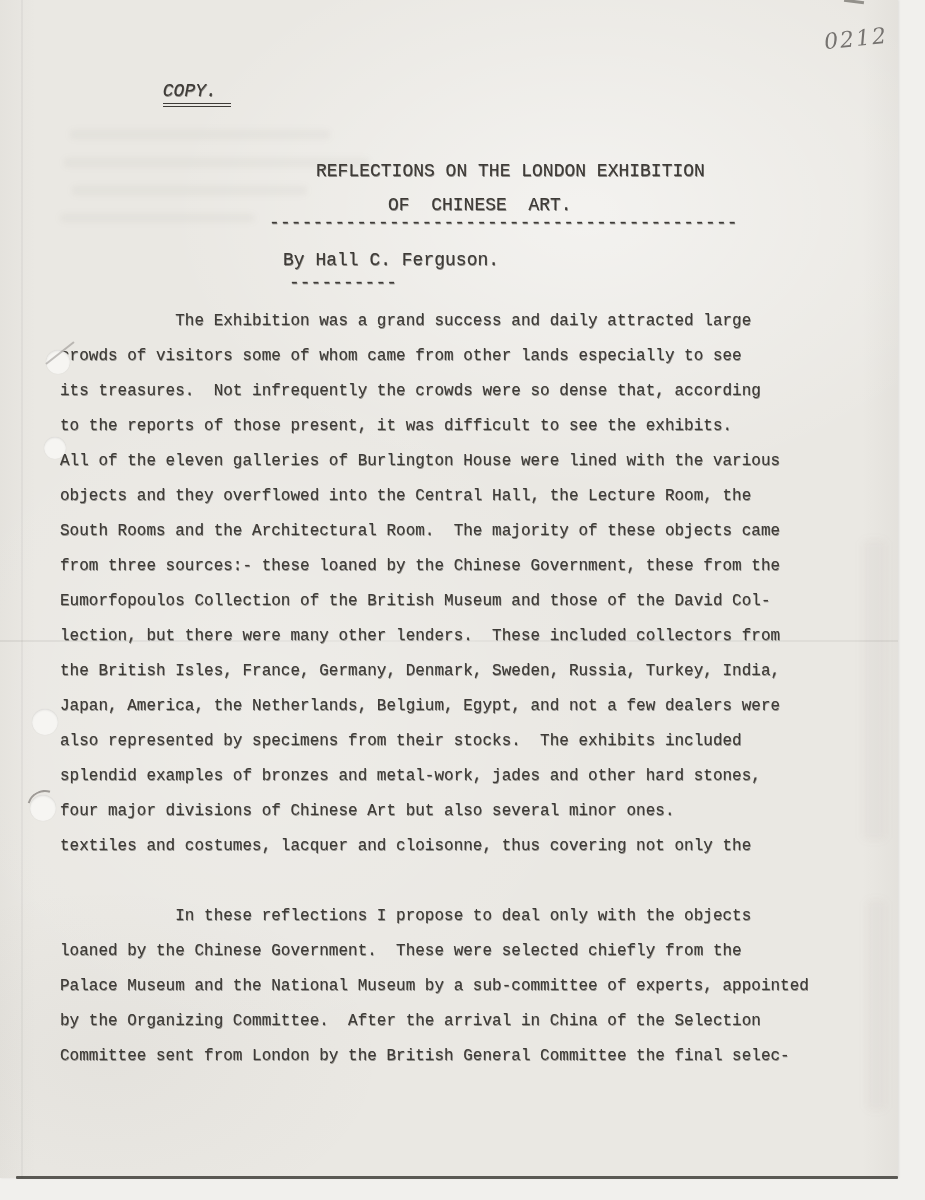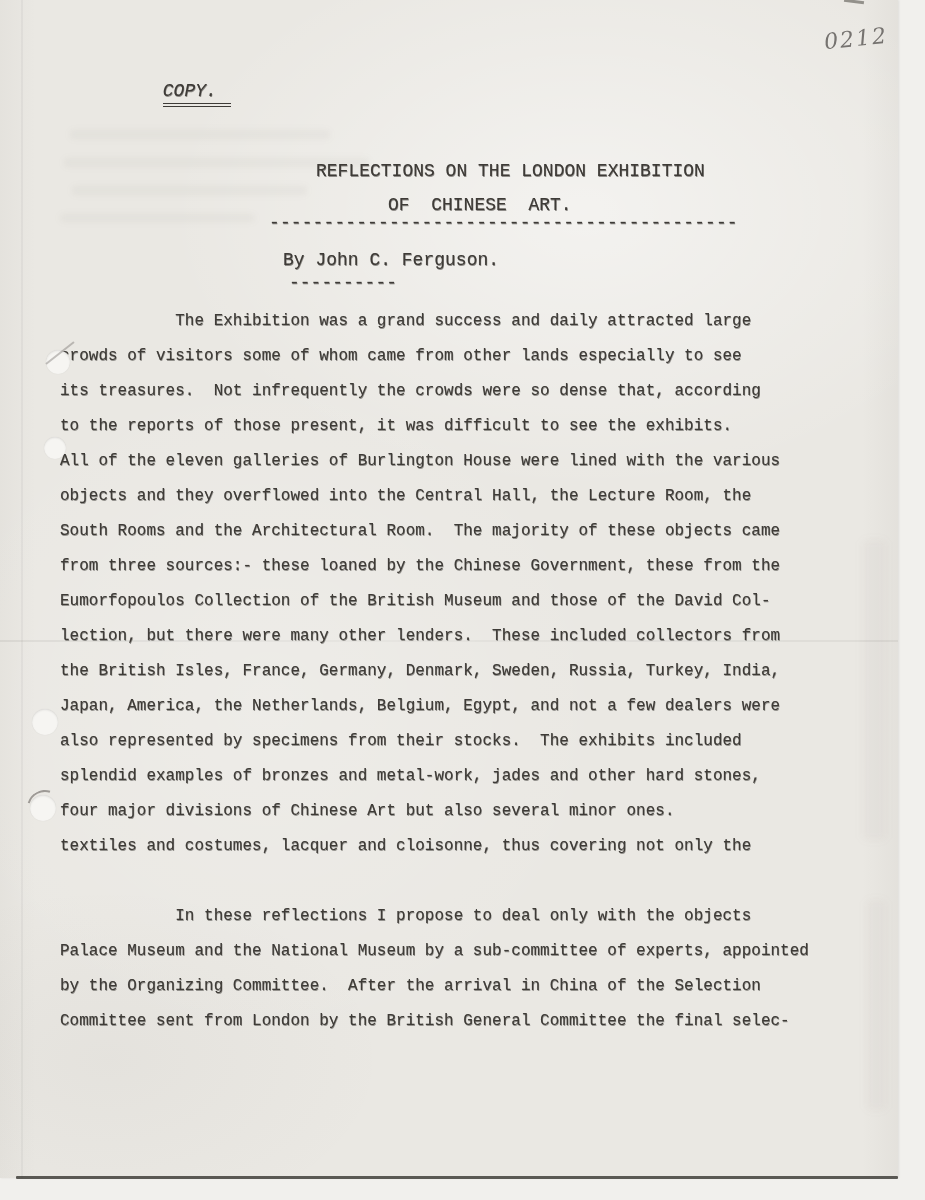--- a/index.html
+++ b/index.html
@@ -170,21 +170,21 @@
 
     <div class="typed copy-label">
       <span class="u">COPY.</span>
     </div>
 
 
     <div class="typed title-line1">REFLECTIONS ON THE LONDON EXHIBITION</div>
     <div class="typed title-line2">OF  CHINESE  ART.</div>
     <div class="typed title-rule">-------------------------------------------</div>
 
-    <div class="typed byline">By John C. Ferguson.</div>
+    <div class="typed byline">By Hall C. Ferguson.</div>
     <div class="typed byline-rule">----------</div>
 
     <div class="para para1">
         <div class="doc-line">            The Exhibition was a grand success and daily attracted large</div>
         <div class="doc-line">crowds of visitors some of whom came from other lands especially to see</div>
         <div class="doc-line">its treasures.  Not infrequently the crowds were so dense that, according</div>
         <div class="doc-line">to the reports of those present, it was difficult to see the exhibits.</div>
         <div class="doc-line">All of the eleven galleries of Burlington House were lined with the various</div>
         <div class="doc-line">objects and they overflowed into the Central Hall, the Lecture Room, the</div>
         <div class="doc-line">South Rooms and the Architectural Room.  The majority of these objects came</div>
@@ -193,20 +193,21 @@
         <div class="doc-line">lection, but there were many other lenders.  These included collectors from</div>
         <div class="doc-line">the British Isles, France, Germany, Denmark, Sweden, Russia, Turkey, India,</div>
         <div class="doc-line">Japan, America, the Netherlands, Belgium, Egypt, and not a few dealers were</div>
         <div class="doc-line">also represented by specimens from their stocks.  The exhibits included</div>
         <div class="doc-line">splendid examples of bronzes and metal-work, jades and other hard stones,</div>
         <div class="doc-line">four major divisions of Chinese Art but also several minor ones.</div>
         <div class="doc-line">textiles and costumes, lacquer and cloisonne, thus covering not only the</div>
       </div>
     <div class="para para2">
         <div class="doc-line">            In these reflections I propose to deal only with the objects</div>
+        <div class="doc-line">loaned by the Chinese Government.  These were selected chiefly from the</div>
         <div class="doc-line">Palace Museum and the National Museum by a sub-committee of experts, appointed</div>
         <div class="doc-line">by the Organizing Committee.  After the arrival in China of the Selection</div>
         <div class="doc-line">Committee sent from London by the British General Committee the final selec-</div>
       </div>
 
     <div class="hole hole1"></div>
     <div class="hole-tear"></div>
     <div class="hole hole2"></div>
     <div class="hole hole3"></div>
     <div class="hole-arc"></div>

